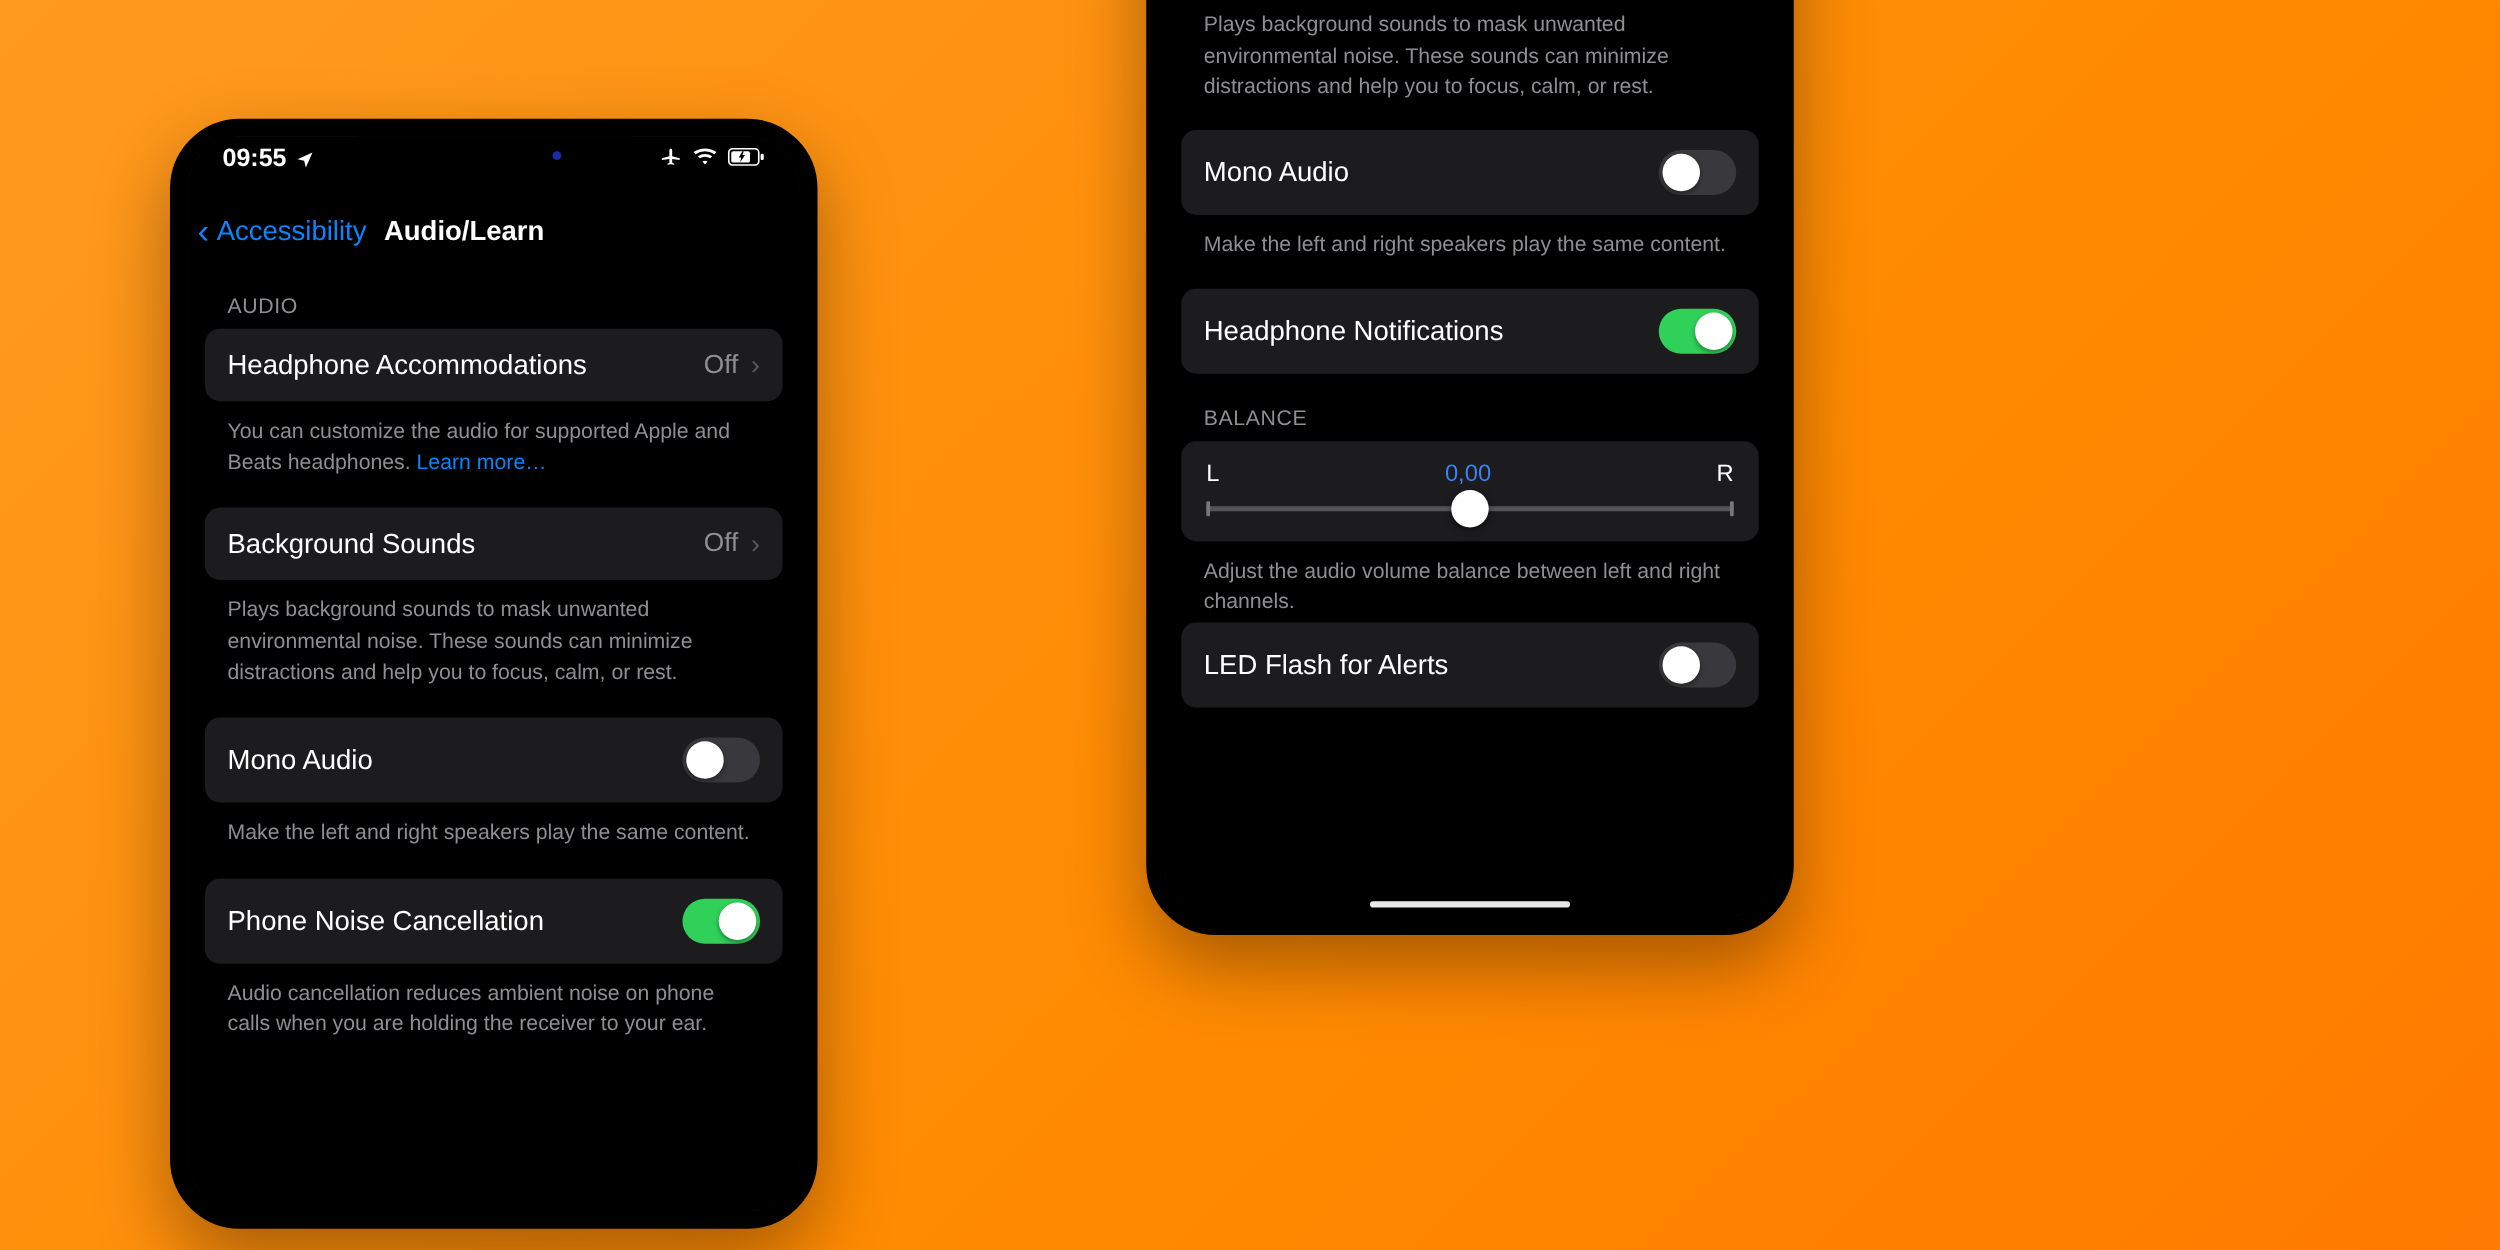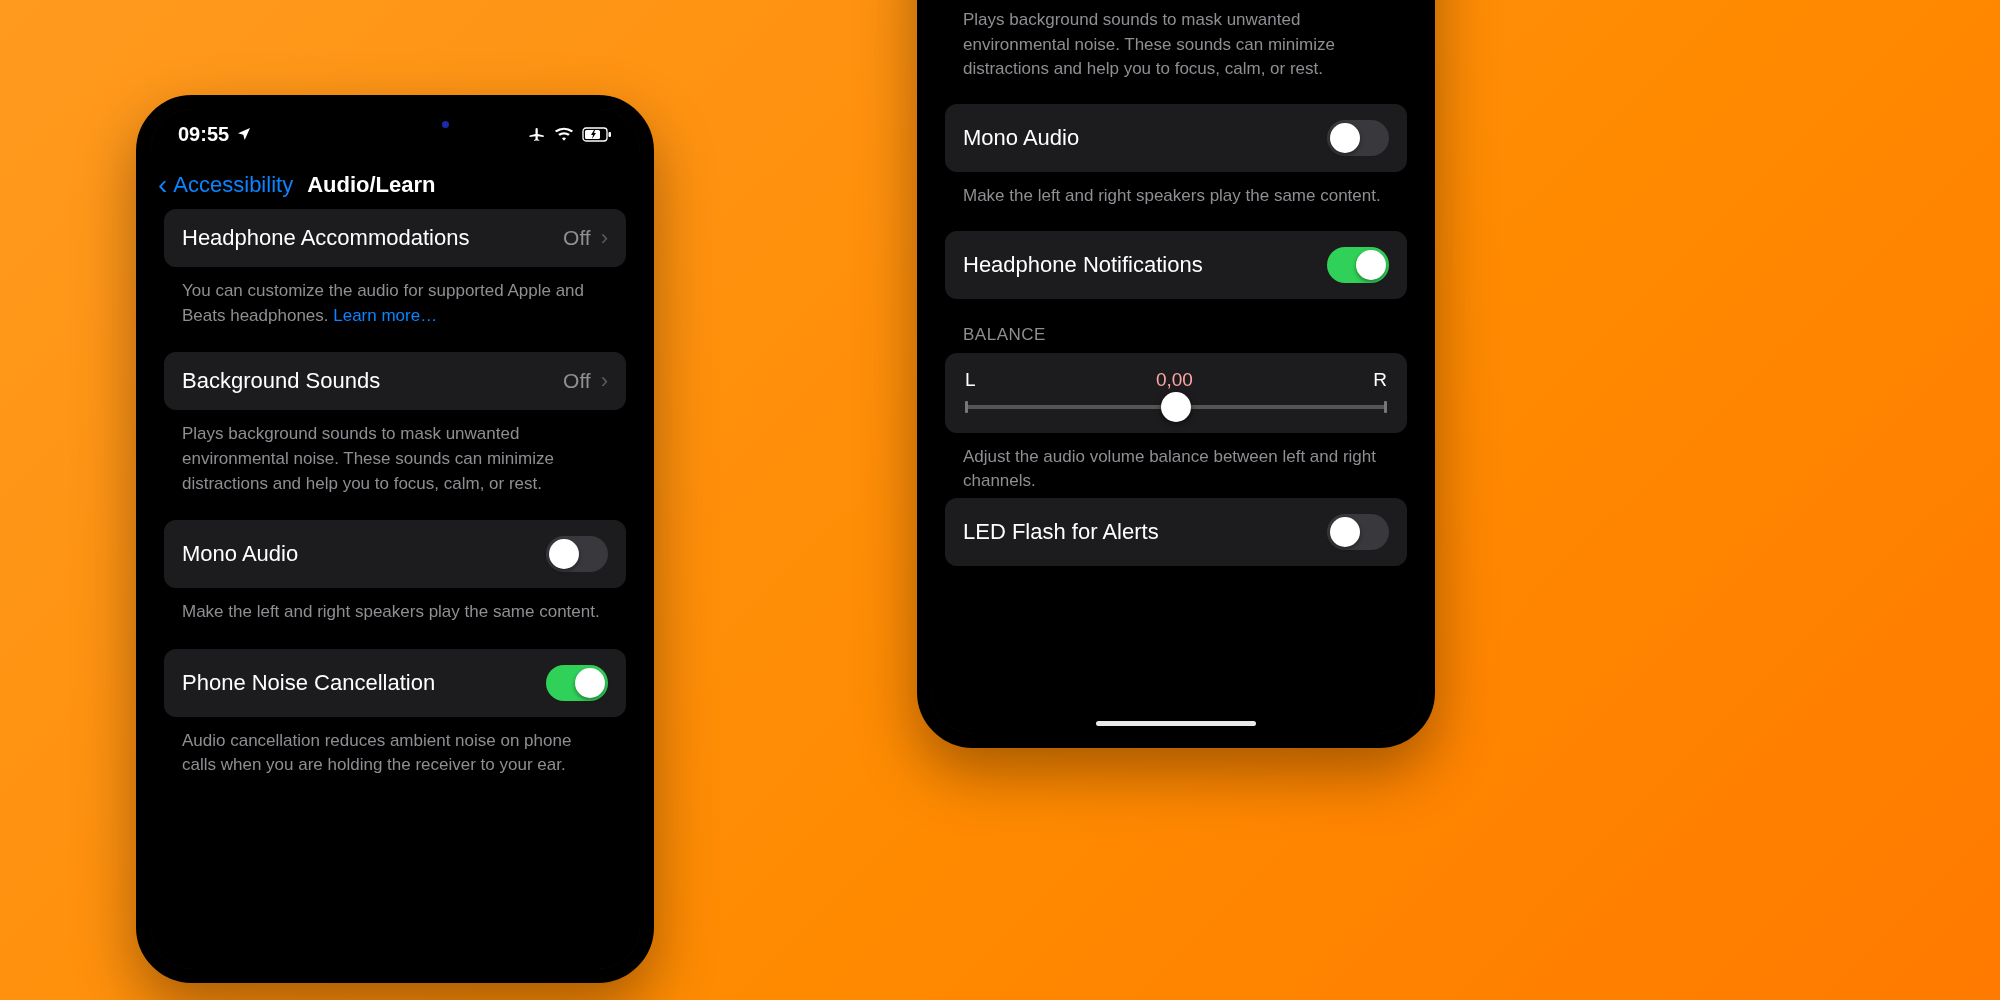--- a/index.html
+++ b/index.html
@@ -23,21 +23,21 @@
   .phone.right{left:917px;top:-340px;height:1060px;} 
   .screen{position:absolute;inset:0;background:#000;overflow:hidden;}
   .notch{
     position:absolute;top:0;left:50%;transform:translateX(-50%);
     width:220px;height:30px;background:#000;border-radius:0 0 22px 22px;z-index:50;
   }
   .notch .dot{position:absolute;right:56px;top:12px;width:7px;height:7px;border-radius:50%;background:#1a2ba8;}
   
   .sidebtn{position:absolute;background:#1a1a1a;border-radius:3px;}
   
-  .statusbar{display:flex;justify-content:space-between;align-items:center;
+  .statusbar{display:flex;justify-content:space-between;align-items:flex-start;
     position:absolute;top:7px;left:0;right:0;height:36px;padding:0 28px;z-index:45;}
   .sb-left{display:flex;align-items:center;gap:7px;font-size:20px;font-weight:600;}
   .sb-right{display:flex;align-items:center;gap:8px;}
   .sb-right svg{display:block;}
   
   .navbar{position:absolute;top:52px;left:0;right:0;height:48px;
     display:flex;align-items:center;gap:6px;padding:0 8px;font-size:22px;}
   .back-chevron{font-size:28px;color:#0a84ff;font-weight:300;line-height:1;}
   .back-text{color:#0a84ff;}
   .nav-title{color:#fff;font-weight:600;margin-left:8px;}
@@ -63,21 +63,21 @@
   .toggle .knob{position:absolute;top:3px;width:30px;height:30px;border-radius:50%;
     background:#fff;box-shadow:0 2px 4px rgba(0,0,0,.4);}
   .toggle.off{background:#39393d;}
   .toggle.off .knob{left:3px;}
   .toggle.on{background:#30d158;}
   .toggle.on .knob{left:29px;}
   
   .balance-card{background:#1c1c1e;border-radius:12px;margin:0 14px;padding:16px 20px 24px;}
   .balance-labels{display:flex;justify-content:space-between;align-items:center;
     font-size:19px;color:#fff;margin-bottom:14px;}
-  .balance-labels .center{color:#fca5a5;}
+  .balance-labels .center{color:#3b82f6;}
   .slider-track{position:relative;height:4px;background:#555;border-radius:2px;}
   .slider-track::before,.slider-track::after{content:"";position:absolute;top:-4px;width:3px;height:12px;background:#777;border-radius:1px;}
   .slider-track::before{left:0;} .slider-track::after{right:0;}
   .slider-thumb{position:absolute;top:50%;left:50%;transform:translate(-50%,-50%);
     width:30px;height:30px;border-radius:50%;background:#fff;box-shadow:0 2px 6px rgba(0,0,0,.5);}
   
   .home-indicator{position:absolute;bottom:8px;left:50%;transform:translateX(-50%);
     width:160px;height:5px;border-radius:3px;background:#e9e9e9;z-index:60;}
 </style>
 </head>
@@ -117,20 +117,21 @@
       </div>
     </div>
 
     <div class="navbar">
       <span class="back-chevron">‹</span>
       <span class="back-text">Accessibility</span>
       <span class="nav-title">Audio/Learn</span>
     </div>
 
     <div class="content">
+      <div class="group-header">AUDIO</div>
 
       <div class="section">
         <div class="row">
           <span class="label">Headphone Accommodations</span>
           <span class="value">
             <span>Off</span>
             <span class="chevron">›</span>
           </span>
         </div>
       </div>

